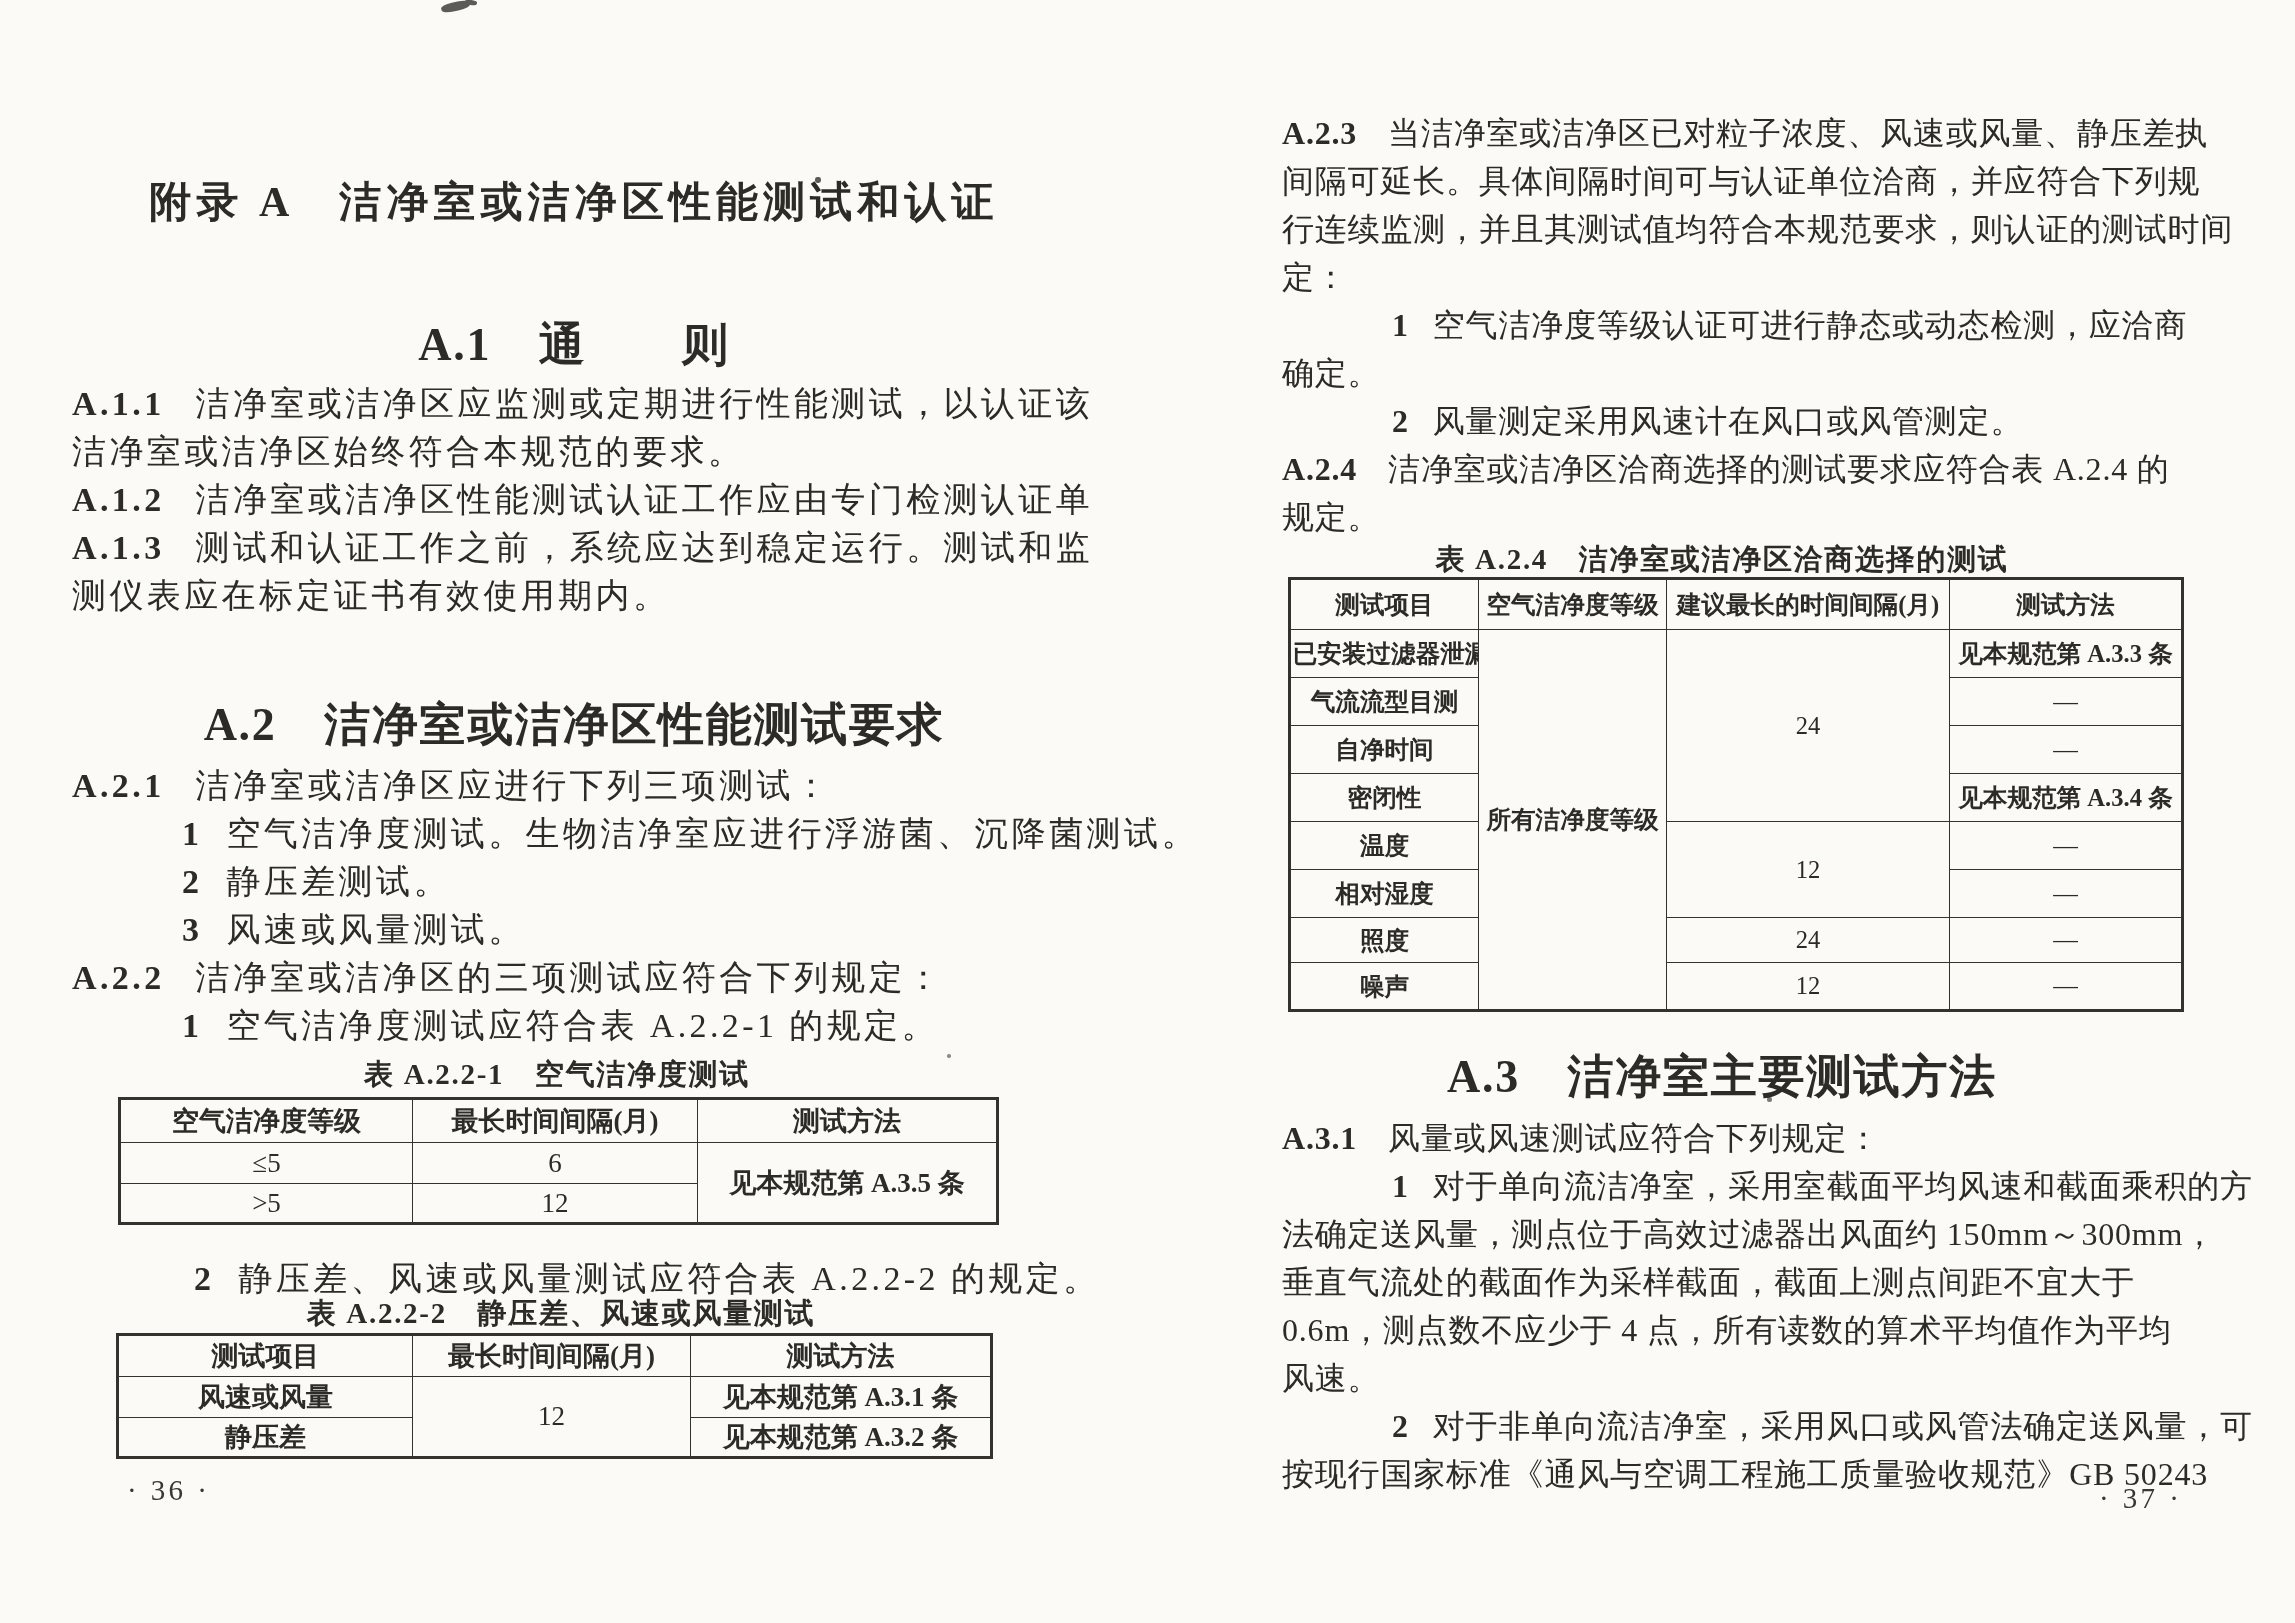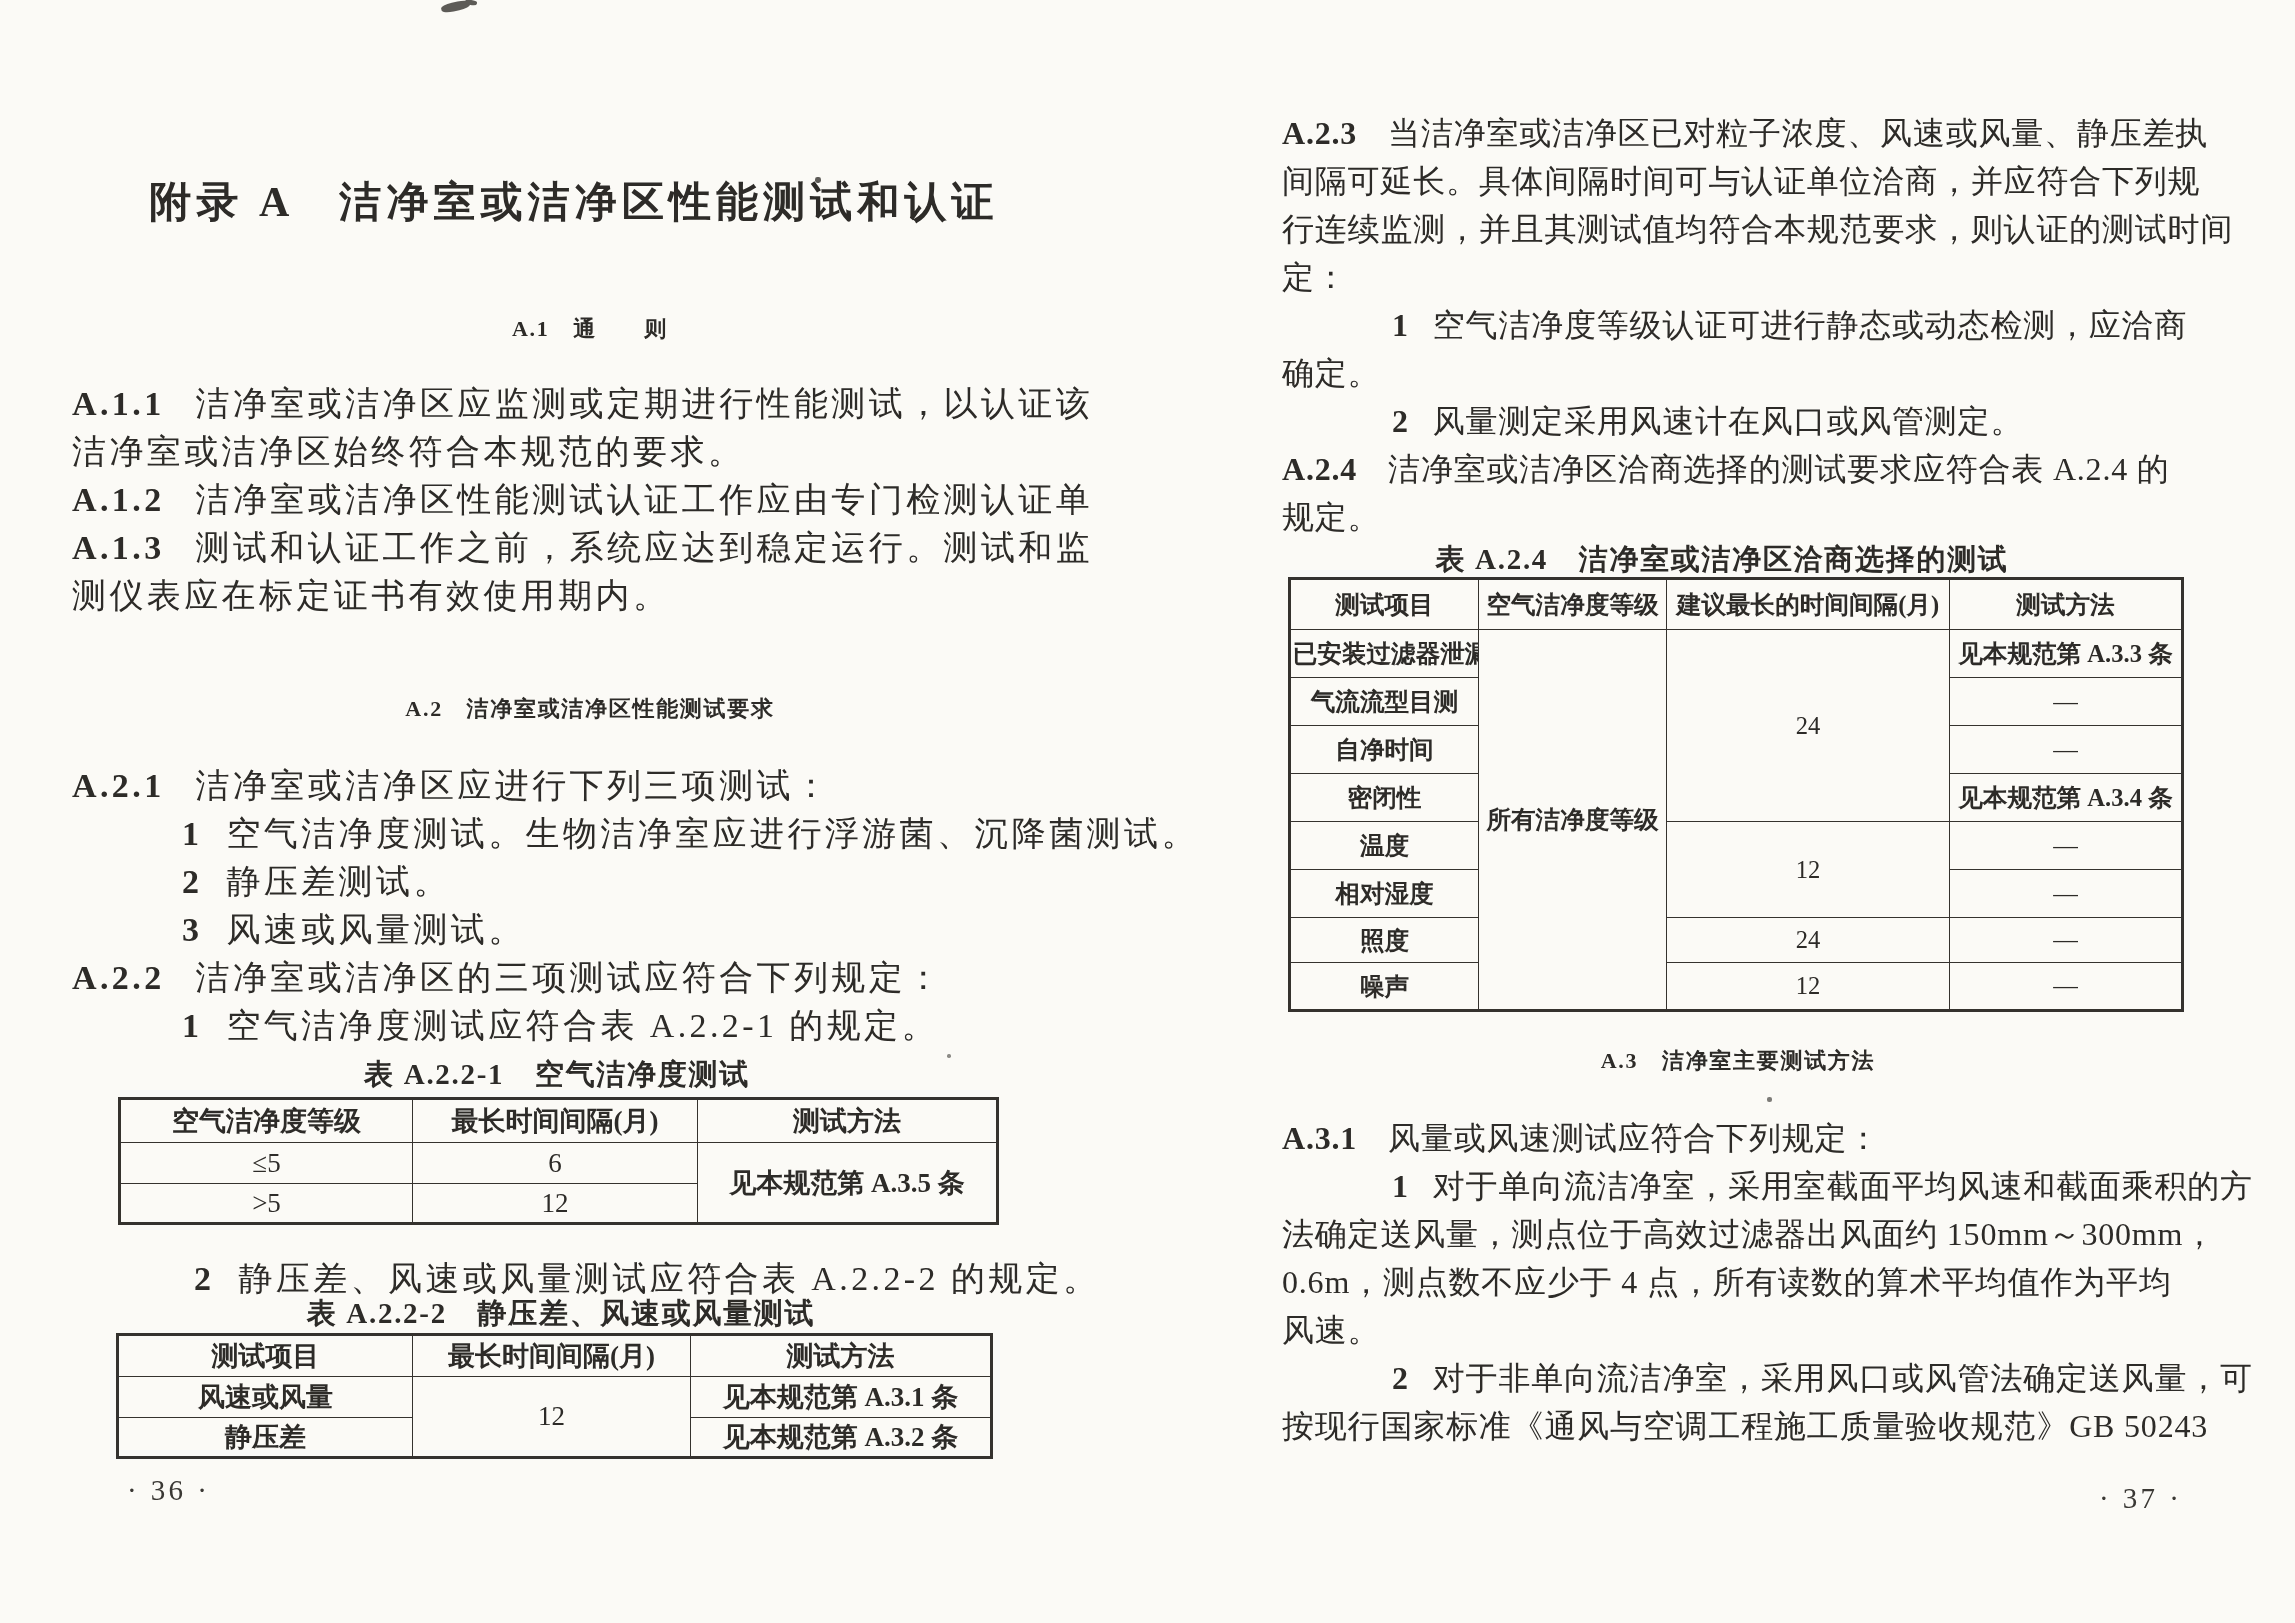--- a/index.html
+++ b/index.html
@@ -17,21 +17,21 @@
   }
   
   .abs { position: absolute; }
   .centered { text-align: center; }
   .doc-title {
     left: 0; width: 1148px; top: 174px;
     font-size: 42px; font-weight: bold; letter-spacing: 5.1px;
     white-space: nowrap;
   }
   .h-sec {
-    font-size: 22px; font-weight: bold; letter-spacing: 1.7px; white-space: nowrap; padding-left: 16px;
+    font-size: 46px; font-weight: bold; letter-spacing: 1.7px; white-space: nowrap;
   }
   .col { font-size: 34px; }
   .line {
     height: 48px; line-height: 48px; white-space: nowrap;
     letter-spacing: 3.4px; font-size: 34px;
   }
   .r .line { height: 48px; line-height: 48px; letter-spacing: 0.8px; font-size: 32px; }
   .lbl { font-weight: bold; margin-right: 31px; }
   .num { font-weight: bold; margin-right: 24px; }
   .indent { padding-left: 110px; }
@@ -224,20 +224,21 @@
     </tr>
   </tbody>
     </table>
 
   <div class="abs centered h-sec" style="left:1148px; width:1148px; top:1046px;">A.3　洁净室主要测试方法</div>
 
   <div class="abs col r" style="left:1282px; top:1114px; width:959px;">
     <div class="line"><span class="lbl">A.3.1</span><span>风量或风速测试应符合下列规定：</span></div>
     <div class="line indent"><span class="num">1</span><span>对于单向流洁净室，采用室截面平均风速和截面乘积的方</span></div>
     <div class="line">法确定送风量，测点位于高效过滤器出风面约 150mm～300mm，</div>
+    <div class="line">垂直气流处的截面作为采样截面，截面上测点间距不宜大于</div>
     <div class="line">0.6m，测点数不应少于 4 点，所有读数的算术平均值作为平均</div>
     <div class="line">风速。</div>
     <div class="line indent"><span class="num">2</span><span>对于非单向流洁净室，采用风口或风管法确定送风量，可</span></div>
     <div class="line">按现行国家标准《通风与空调工程施工质量验收规范》GB 50243</div>
   </div>
 
   <div class="abs pagenum" style="left:2099px; top:1482px;">· 37 ·</div>
 
 </div>
 

